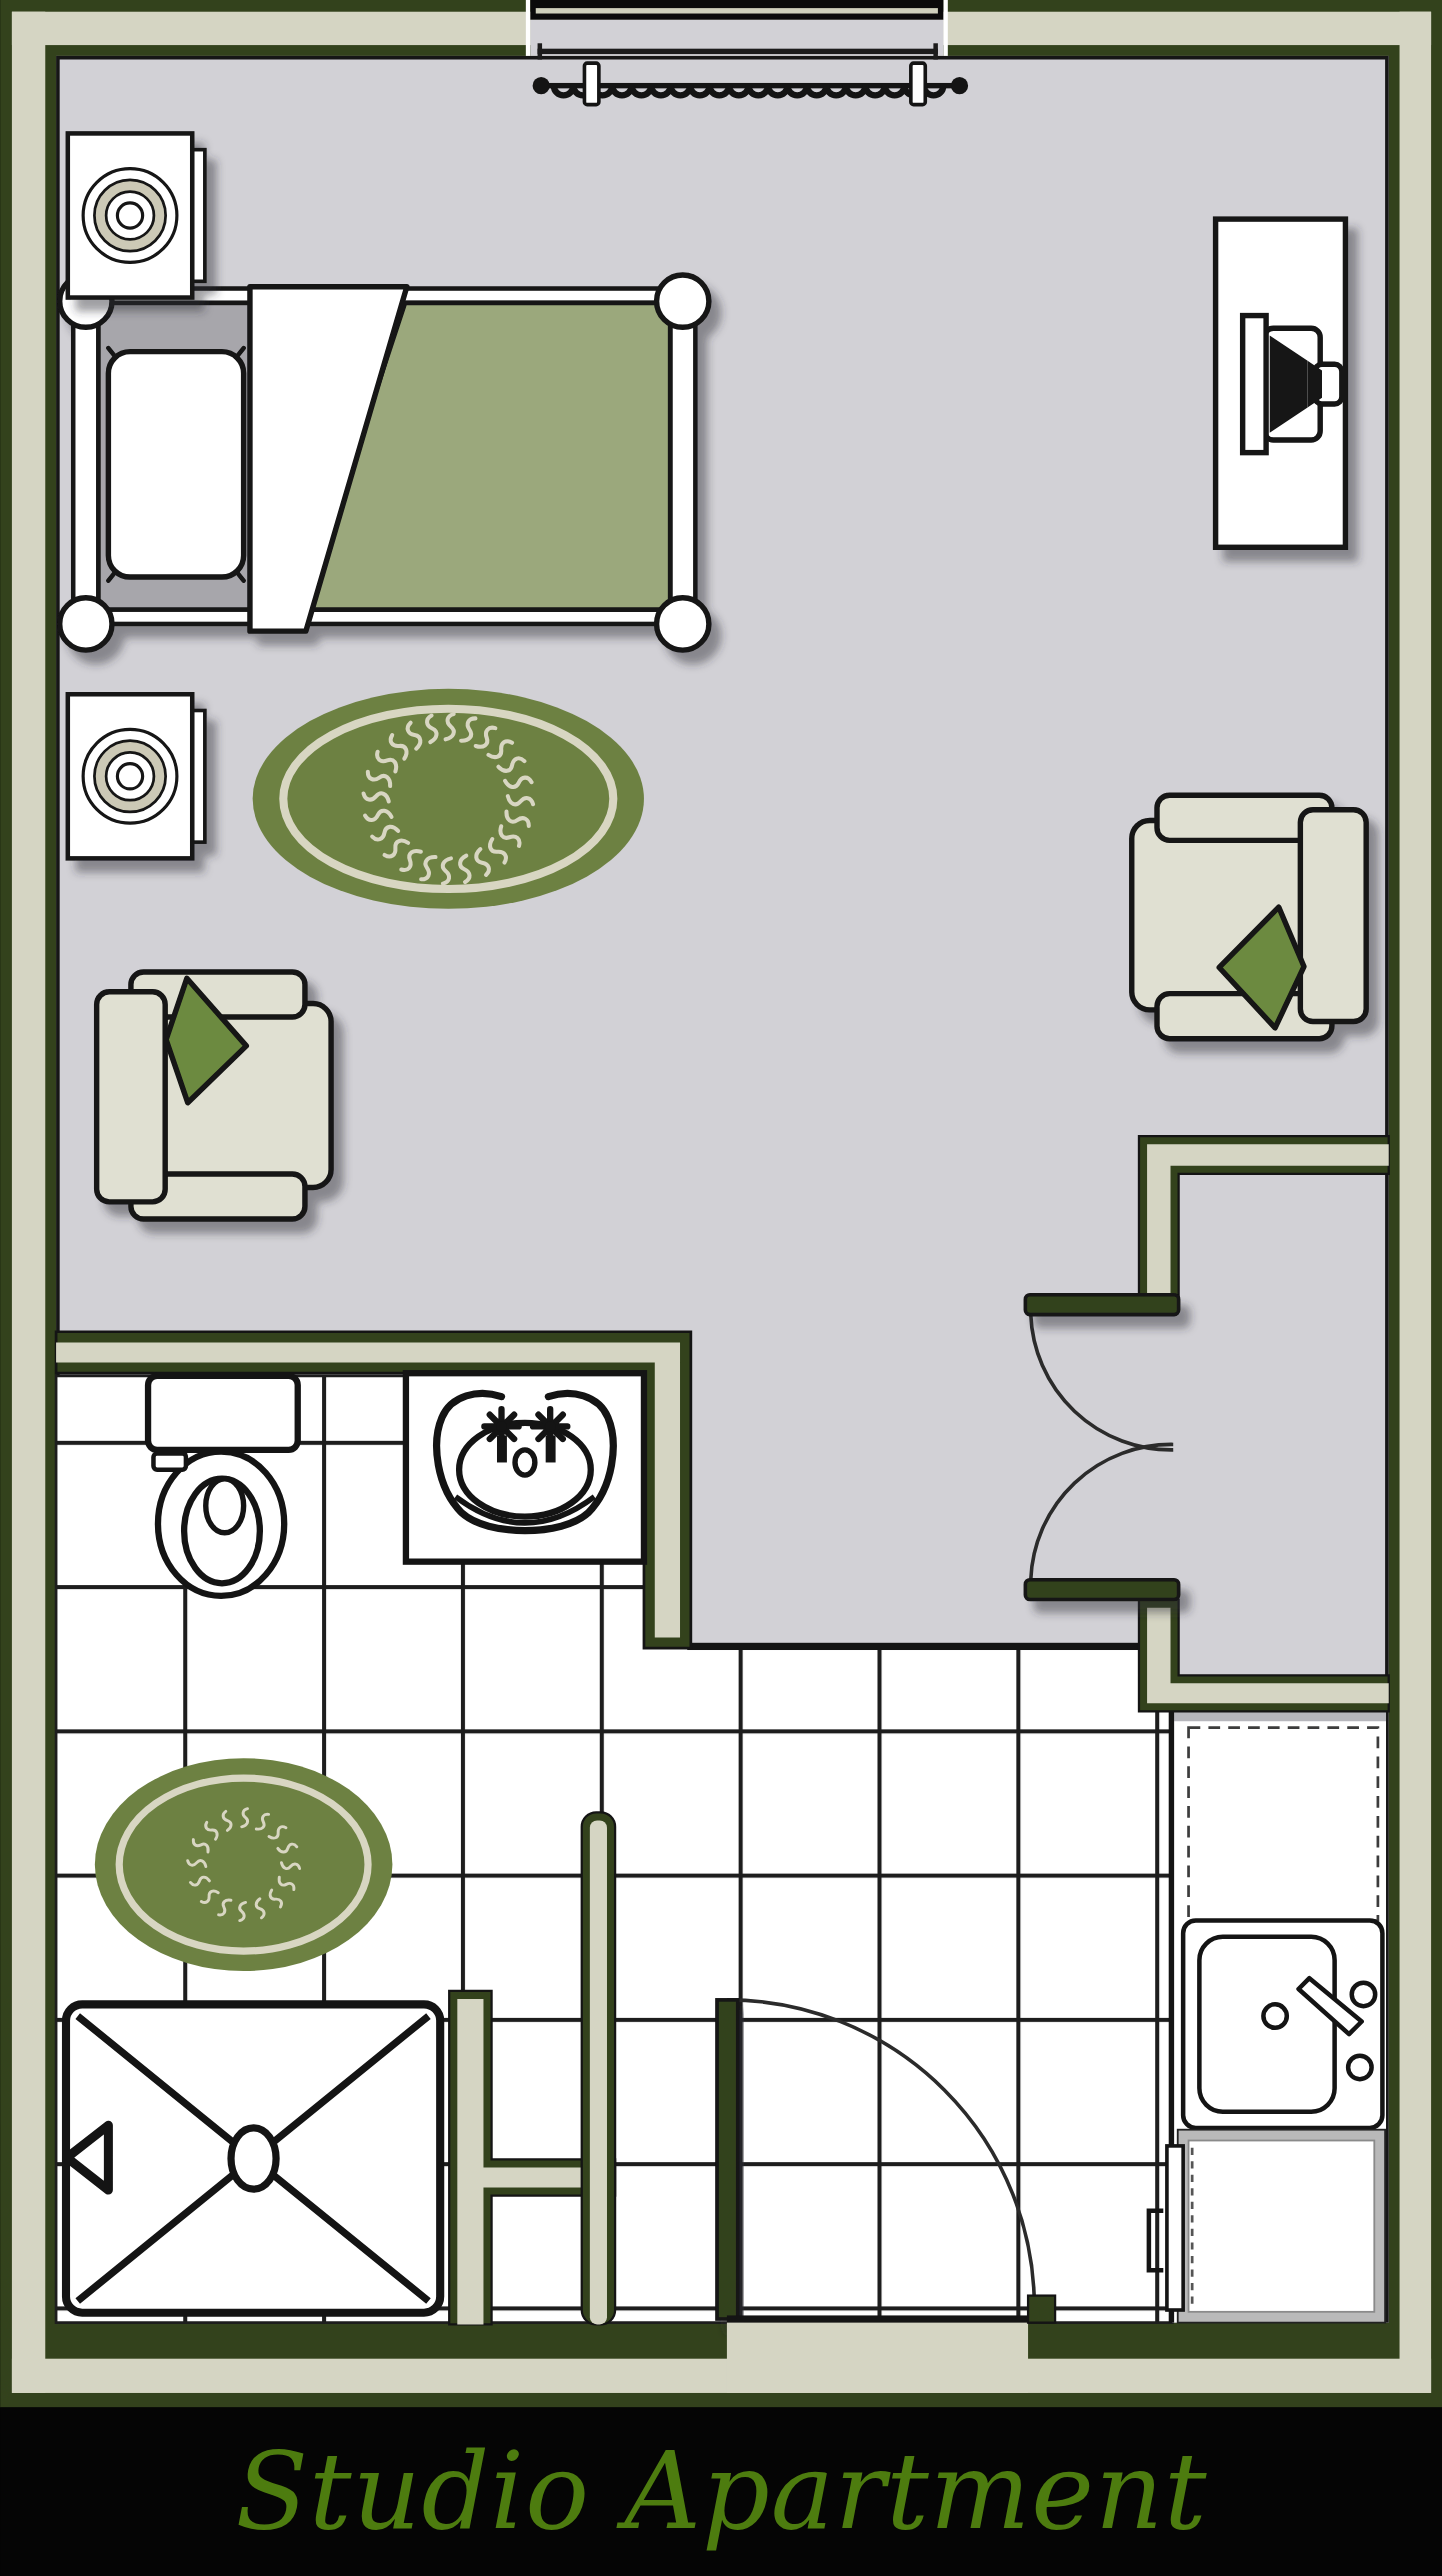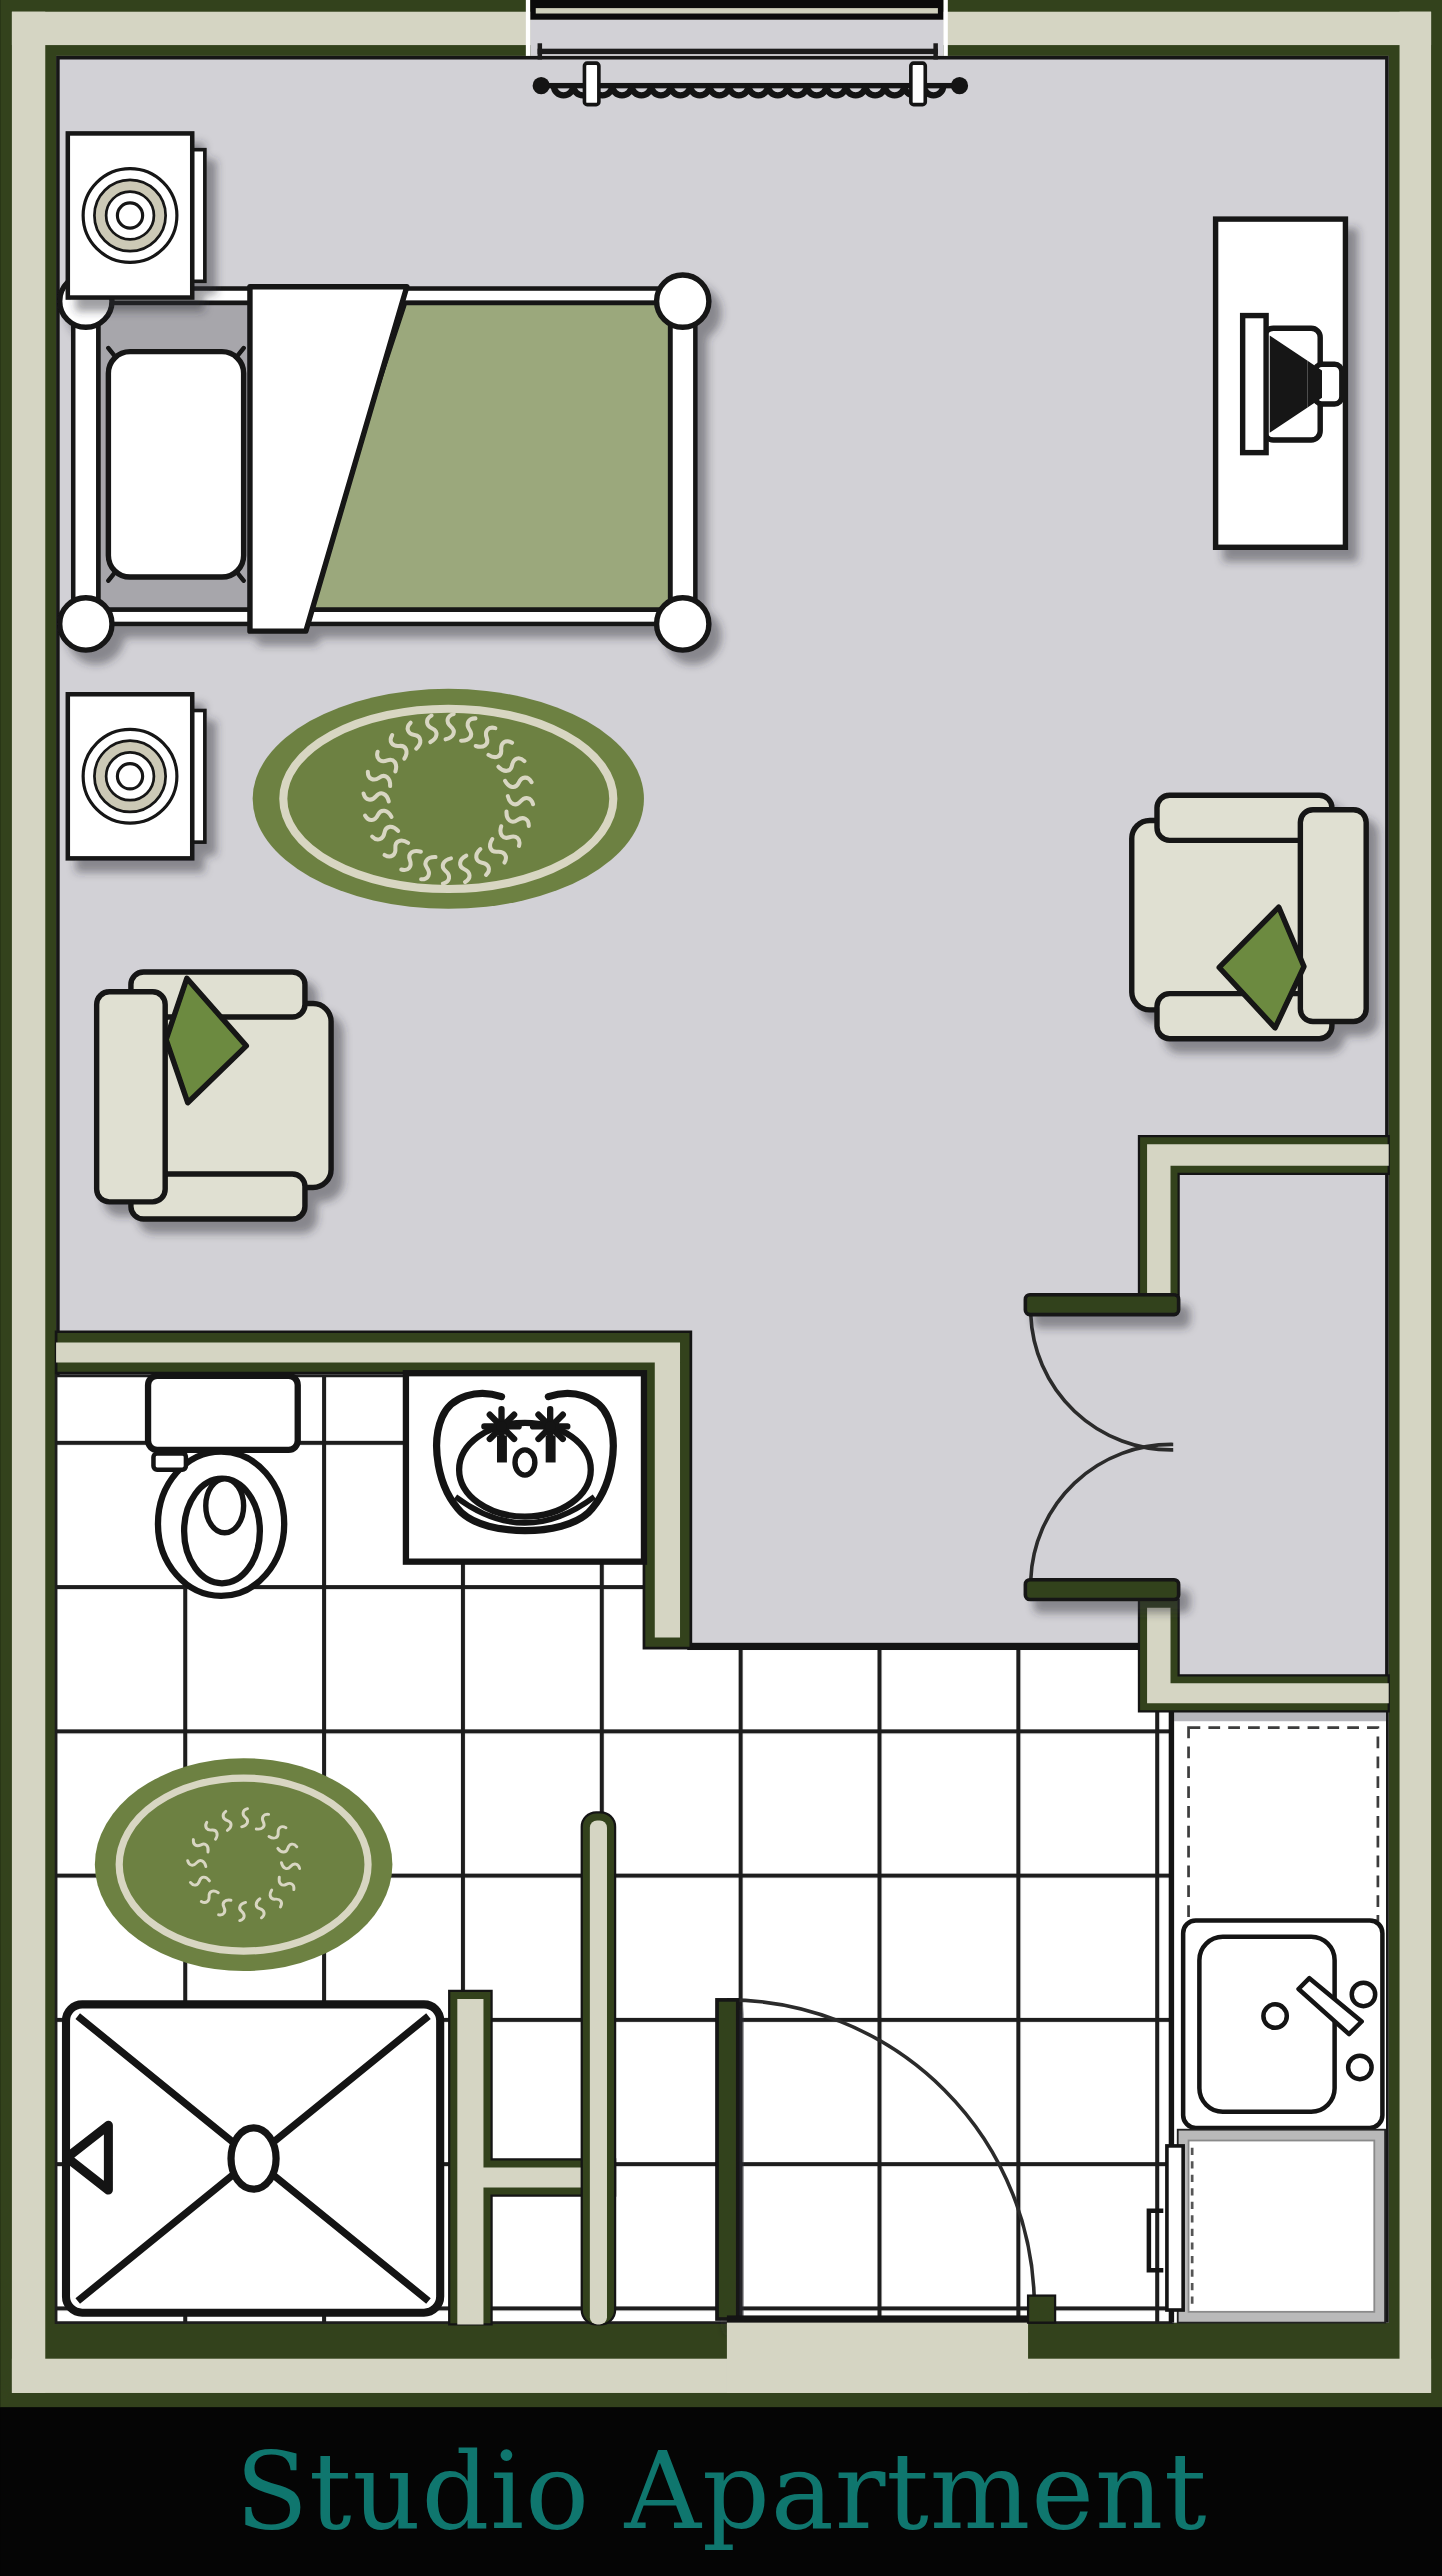--- a/index.html
+++ b/index.html
@@ -2,21 +2,21 @@
 <html style="font-size:14.4px"><head>
 <meta charset="utf-8">
 <style>
   html,body{margin:0;padding:0;background:#050505;}
   .stage{position:relative;width:1443px;height:2576px;background:#050505;overflow:hidden;}
   .stage svg{position:absolute;left:0;top:0;display:block;}
   .plan-title{
     position:absolute;left:0;top:2406px;width:1443px;height:170px;
     display:flex;align-items:center;justify-content:center;
     font-family:"DejaVu Serif","Liberation Serif",serif;
-    font-size:106px;color:#0f766e;letter-spacing:0.9px;
+    font-style:italic;font-size:106px;color:#4d7c0f;letter-spacing:0.9px;
     white-space:nowrap;
   }
 </style>
 </head>
 <body>
 
 <div class="stage">
 <svg width="1443" height="2576" viewBox="0 0 1600 2857">
   <defs>
     <pattern id="tileGrid" width="154" height="160" x="49" y="158" patternUnits="userSpaceOnUse">

